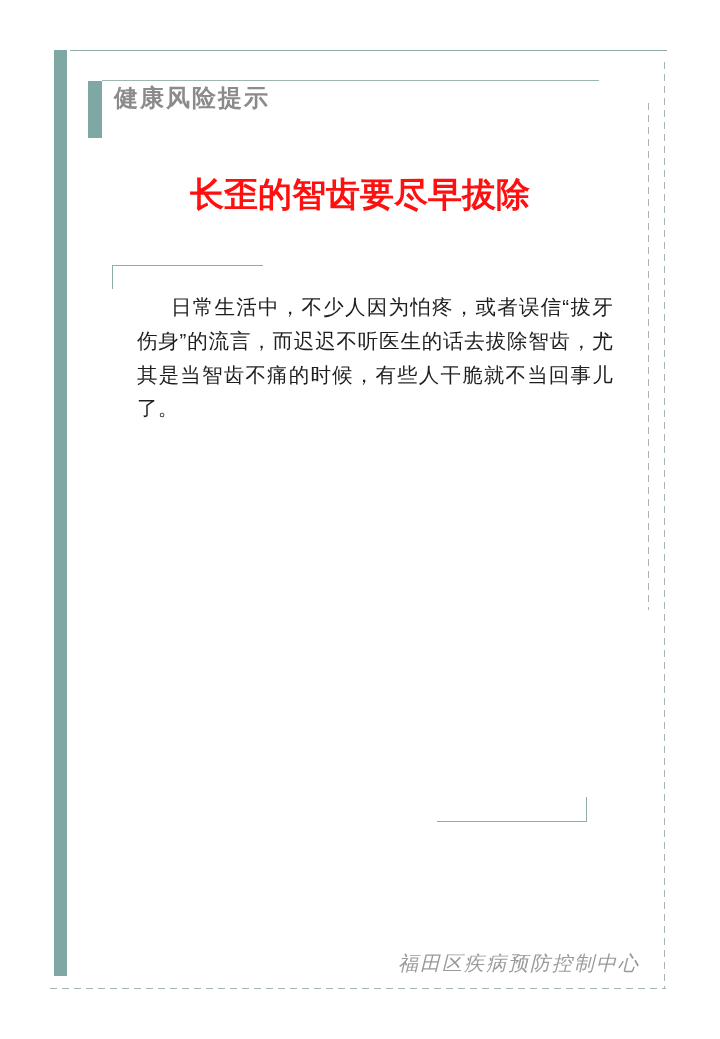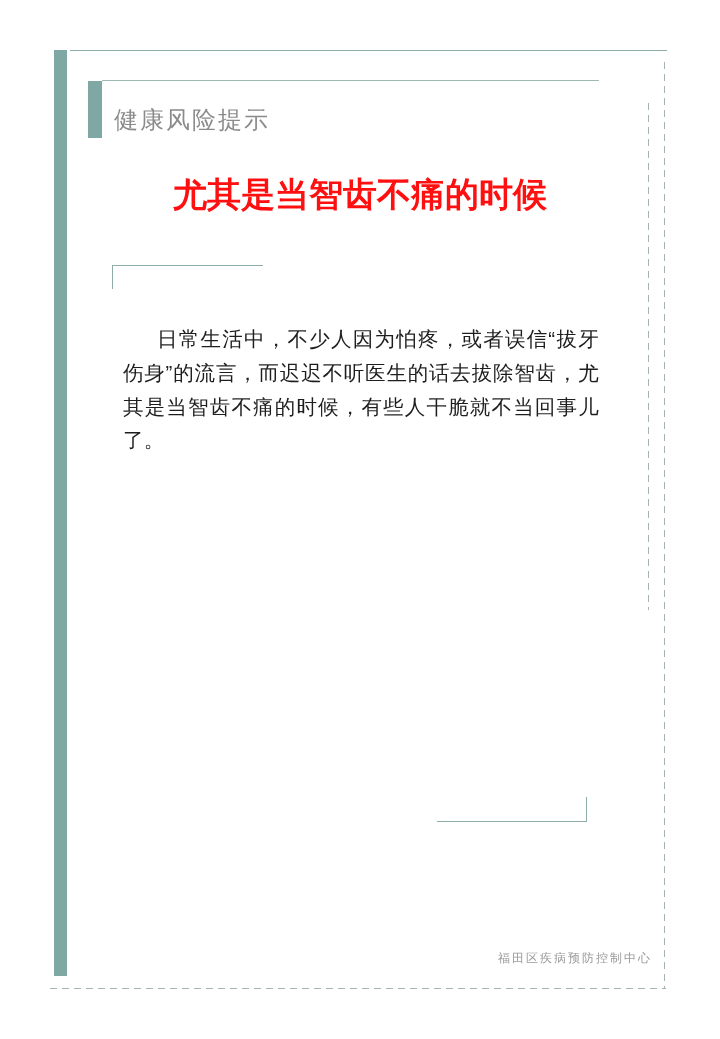--- a/index.html
+++ b/index.html
@@ -8,68 +8,68 @@
     font-family:"Liberation Sans","DejaVu Sans",sans-serif;
   }
   
   #accent-bar{position:absolute;left:54px;top:50px;width:13px;height:926px;background:var(--accent);}
   
   #top-rule{position:absolute;left:70px;top:50px;width:597px;height:1px;background:var(--line);}
   
   #header-block{position:absolute;left:88px;top:81px;width:14px;height:57px;background:var(--accent);}
   #header-rule{position:absolute;left:102px;top:80px;width:497px;height:1px;background:var(--line-light);}
   #header-title{
-    position:absolute;left:114px;top:104px;width:400px;
-    font-size:24px;letter-spacing:2px;color:var(--gray-header);
+    position:absolute;left:114px;top:82px;width:400px;
+    font-size:24px;letter-spacing:2px;color:var(--gray-header);font-weight:bold;
   }
   
   #notice-title{
     position:absolute;left:54px;top:172px;width:612px;text-align:center;
     font-size:34px;font-weight:bold;letter-spacing:0px;color:var(--red);
   }
   
   .bracket{position:absolute;background:var(--line);}
   #tl-bracket-h{left:112px;top:265px;width:151px;height:1px;}
   #tl-bracket-v{left:112px;top:265px;width:1px;height:24px;}
   #br-bracket-h{left:437px;top:821px;width:150px;height:1px;}
   #br-bracket-v{left:586px;top:797px;width:1px;height:25px;}
   
   #body-text{
-    position:absolute;left:123px;top:290px;width:476px;
+    position:absolute;left:137px;top:290px;width:476px;
     font-size:20.5px;line-height:33.8px;letter-spacing:0.3px;
-    color:var(--ink);text-align:justify;margin-top:32px;
+    color:var(--ink);text-align:justify;
   }
   #body-text p{margin:0;text-indent:34px;}
   
   .dashed-v{position:absolute;width:1px;
     background:repeating-linear-gradient(to bottom,var(--dash) 0 7px,transparent 7px 12px);}
   .dashed-h{position:absolute;height:1px;
     background:repeating-linear-gradient(to right,var(--dash) 0 7px,transparent 7px 12px);}
   #outer-dash-right{left:664px;top:62px;height:927px;}
   #inner-dash-right{left:648px;top:103px;height:507px;}
   #bottom-dash{left:50px;top:988px;width:616px;}
   
   #footer-org{
-    position:absolute;right:68px;top:950px;
-    font-size:12px;letter-spacing:2px;color:var(--gray-footer);white-space:nowrap;
+    position:absolute;right:80px;top:950px;
+    font-size:20px;letter-spacing:2px;color:var(--gray-footer);white-space:nowrap;font-style:italic;
   }
 </style>
 </head>
 <body>
 
 <div id="page">
 
   <div id="accent-bar"></div>
   <div id="top-rule"></div>
 
   <div id="header-block"></div>
   <div id="header-rule"></div>
   <div id="header-title">健康风险提示</div>
 
-  <div id="notice-title">尤其是当智齿不痛的时候</div>
+  <div id="notice-title">长歪的智齿要尽早拔除</div>
 
   <div id="tl-bracket-h" class="bracket"></div>
   <div id="tl-bracket-v" class="bracket"></div>
 
   <div id="body-text">
     <p>日常生活中，不少人因为怕疼，或者误信“拔牙伤身”的流言，而迟迟不听医生的话去拔除智齿，尤其是当智齿不痛的时候，有些人干脆就不当回事儿了。</p>
   </div>
 
   <div id="br-bracket-h" class="bracket"></div>
   <div id="br-bracket-v" class="bracket"></div>

